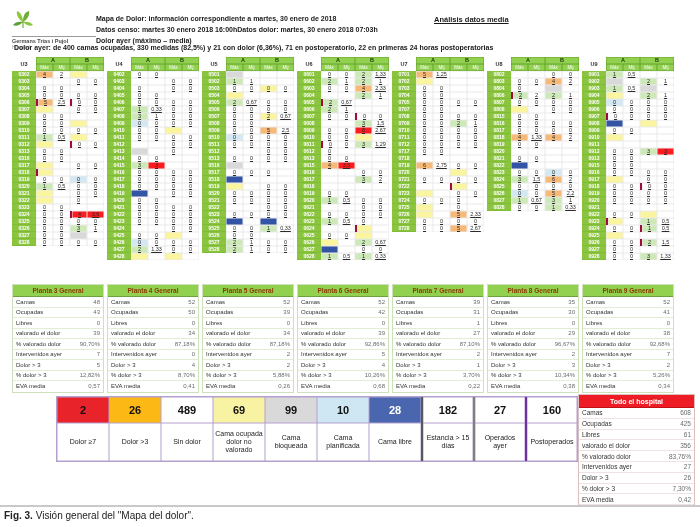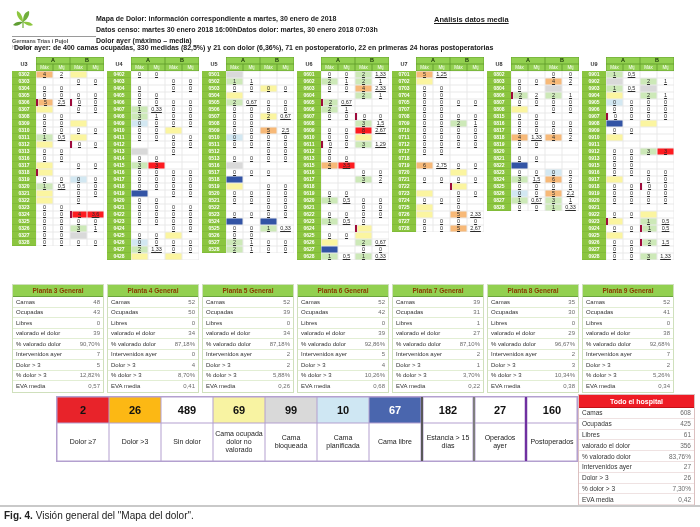--- a/index.html
+++ b/index.html
@@ -2633,21 +2633,21 @@
       </div>
     </div>
 
   <div id="legend">
       <div class="lv" style="background: rgb(232, 35, 42); color: rgb(17, 17, 17);">2</div>
       <div class="lv" style="background: rgb(252, 184, 20); color: rgb(17, 17, 17);">26</div>
       <div class="lv" style="background: rgb(255, 255, 255); color: rgb(17, 17, 17);">489</div>
       <div class="lv" style="background: rgb(248, 243, 162); color: rgb(17, 17, 17);">69</div>
       <div class="lv" style="background: rgb(217, 217, 217); color: rgb(17, 17, 17);">99</div>
       <div class="lv" style="background: rgb(207, 231, 243); color: rgb(17, 17, 17);">10</div>
-      <div class="lv" style="background: rgb(74, 102, 174); color: rgb(255, 255, 255);">67</div>
+      <div class="lv" style="background: rgb(74, 102, 174); color: rgb(255, 255, 255);">28</div>
       <div class="lv" style="background: rgb(255, 255, 255); color: rgb(17, 17, 17); border-left: 2px solid rgb(89, 89, 89);">182</div>
       <div class="lv" style="background: rgb(255, 255, 255); color: rgb(17, 17, 17); border-left: 2px solid rgb(127, 127, 127);">27</div>
       <div class="lv" style="background: rgb(255, 255, 255); color: rgb(17, 17, 17); border-left: 2px solid rgb(112, 48, 160);">160</div>
       <div class="ll">Dolor ≥7</div>
       <div class="ll">Dolor &gt;3</div>
       <div class="ll">Sin dolor</div>
       <div class="ll">Cama ocupada dolor no valorado</div>
       <div class="ll">Cama bloqueada</div>
       <div class="ll">Cama planificada</div>
       <div class="ll">Cama libre</div>
@@ -2693,17 +2693,17 @@
         </div>
         <div class="stats-row">
           <div class="sl">EVA media</div>
           <div class="sv">0,42</div>
         </div>
       </div>
     </div>
 
   <div class="caption-rule"></div>
   <div class="caption">
-    <b>Fig. 4.</b>
+    <b>Fig. 3.</b>
     <span>Visión general del "Mapa del dolor".</span>
   </div>
 
 </div>
 
 </body></html>

